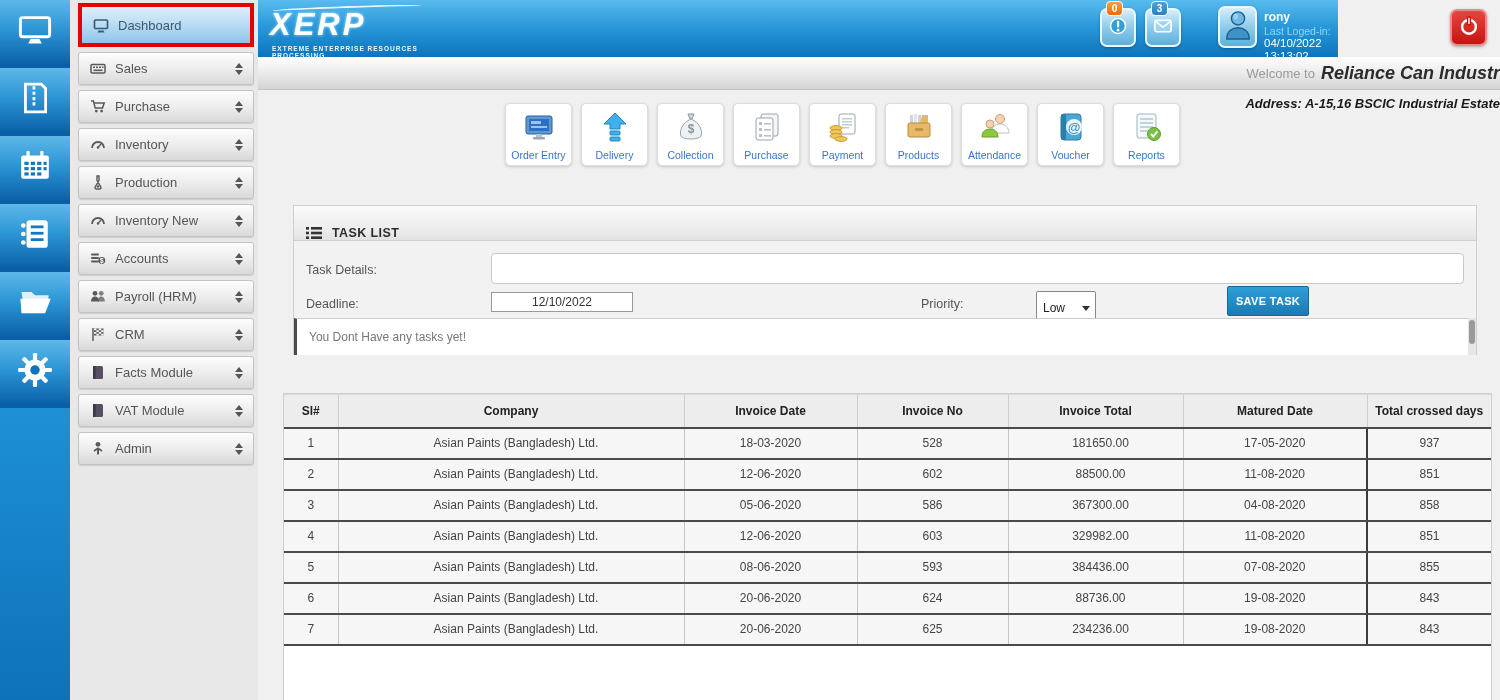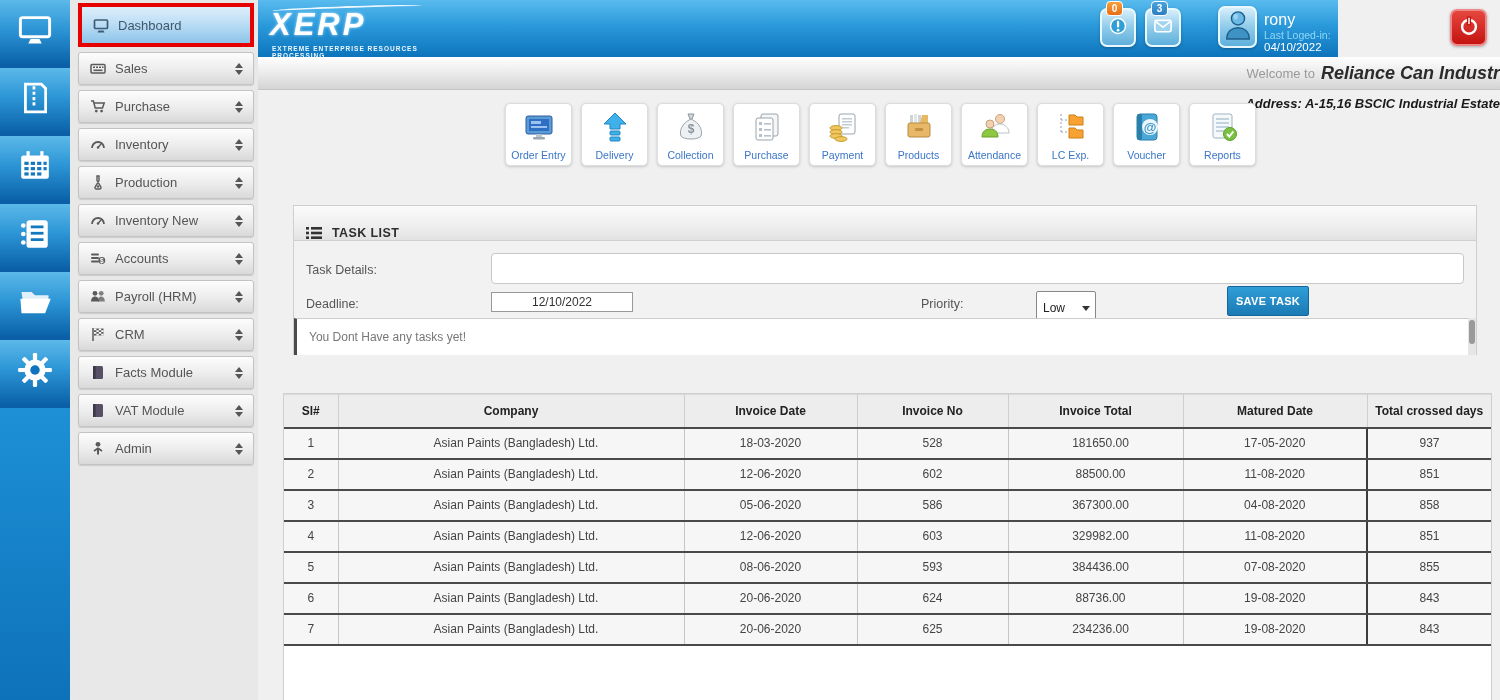--- a/index.html
+++ b/index.html
@@ -36,21 +36,21 @@
     background:linear-gradient(180deg,#d6eefb 0%,#8fcbea 50%,#5fb0dc 100%); border:2px solid #e9f7fe; box-shadow:0 1px 3px rgba(0,0,0,.25);
     display:flex; align-items:center; justify-content:center; }
   .badge { position:absolute; top:-9px; left:4px; min-width:17px; height:15px; padding:0 3px; border-radius:4px; border:1px solid #fff;
     color:#fff; font-size:10px; line-height:13px; text-align:center; font-weight:bold; }
   .badge-orange { background:linear-gradient(180deg,#f6a13c,#e86c12); }
   .badge-blue { background:linear-gradient(180deg,#4aa3dc,#2b7fc0); }
   .avatarbtn { position:absolute; top:6px; width:39px; height:42px; border-radius:7px; cursor:pointer;
     background:linear-gradient(180deg,#d6eefb 0%,#8fcbea 50%,#5fb0dc 100%); border:2px solid #e9f7fe; box-shadow:0 1px 3px rgba(0,0,0,.25);
     display:flex; align-items:center; justify-content:center; }
   .usr { position:absolute; left:1006px; top:11px; line-height:1.15; cursor:default; }
-  .usr-name { font-size:16px; font-weight:normal; color:#fff; }
+  .usr-name { font-size:12px; font-weight:bold; color:#fff; }
   .usr-llbl { font-size:10.5px; color:#8fd8f8; }
   .usr-lval { font-size:11.5px; color:#fff; }
   .pwr { position:absolute; left:1192px; top:9px; width:37px; height:37px; border-radius:7px; cursor:pointer;
     background:linear-gradient(180deg,#e5473f 0%,#c41410 100%); border:2px solid #e88; box-shadow:0 1px 3px rgba(0,0,0,.3);
     display:flex; align-items:center; justify-content:center; }
 
   
   .welcome { position:absolute; left:258px; top:57px; width:1242px; height:33px;
     background:linear-gradient(180deg,#ffffff 0%,#e7e7e7 60%,#d4d4d4 100%); border-bottom:1px solid #c6c6c6;
     display:flex; align-items:center; justify-content:flex-end; white-space:nowrap; overflow:hidden; }
@@ -493,34 +493,20 @@
       <span class="qlabel">Products</span>
     </div>
     <div class="qcard">
       <span><svg width="32" height="32" viewBox="0 0 32 32">
             <circle cx="21" cy="8" r="4.5" fill="#f2d1b0" stroke="#caa07a"></circle>
             <path d="M12 22 c0-6 5-9 9-9 s9 3 9 9 z" fill="#fff" stroke="#b9c2c9"></path>
             <circle cx="11" cy="13" r="4" fill="#f2d1b0" stroke="#caa07a"></circle>
             <path d="M3 26 c0-6 4-8 8-8 s8 2 8 8 z" fill="#8dc63f" stroke="#6ca02c"></path>
           </svg></span>
       <span class="qlabel">Attendance</span>
-    </div>
-    <div class="qcard">
-      <span><svg width="32" height="32" viewBox="0 0 32 32">
-            <g stroke="#8fa3b8" stroke-dasharray="2 2" fill="none">
-              <path d="M6 3 v20"></path>
-              <path d="M6 9 h6"></path>
-              <path d="M6 21 h6"></path>
-            </g>
-            <g fill="#f7a233" stroke="#d07f14">
-              <path d="M14 4 h6 l2 2 h6 v8 h-14 z"></path>
-              <path d="M14 17 h6 l2 2 h6 v8 h-14 z"></path>
-            </g>
-          </svg></span>
-      <span class="qlabel">LC Exp.</span>
     </div>
     <div class="qcard">
       <span><svg width="32" height="32" viewBox="0 0 32 32">
             <rect x="6" y="3" width="20" height="26" rx="3" fill="#49a8d8" stroke="#2b7fab"></rect>
             <rect x="6" y="3" width="5" height="26" rx="2" fill="#2b7fab"></rect>
             <circle cx="19" cy="16" r="8" fill="#eaf6fc"></circle>
             <text x="19" y="20.5" font-size="13" font-weight="bold" fill="#3a93c6" text-anchor="middle">@</text>
           </svg></span>
       <span class="qlabel">Voucher</span>
     </div>

